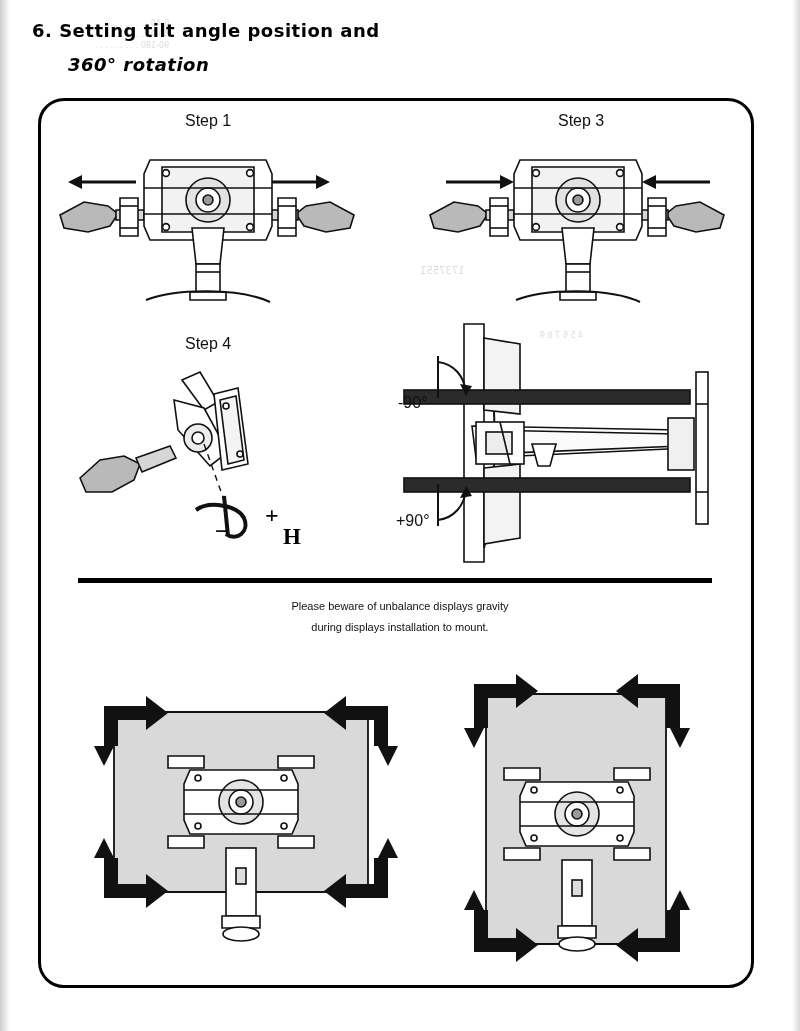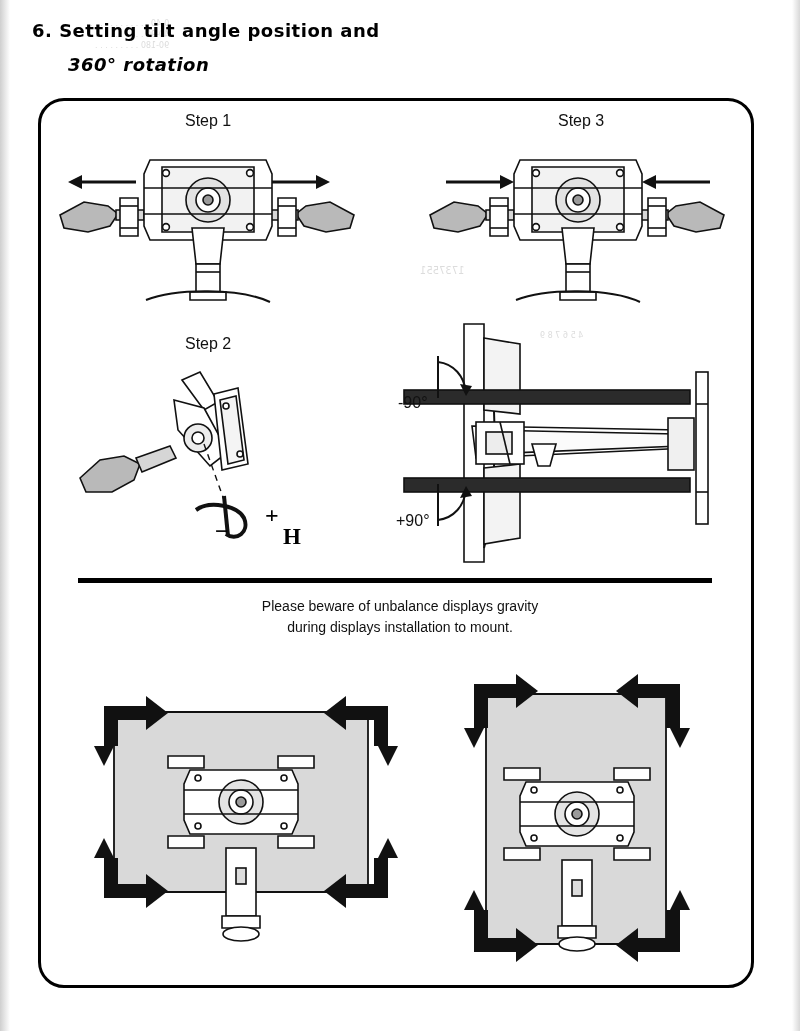--- a/index.html
+++ b/index.html
@@ -85,21 +85,21 @@
   }
 
   
   .note {
     position: absolute;
     left: 120px;
     top: 596px;
     width: 560px;
     text-align: center;
     font-family: "Liberation Sans", sans-serif;
-    font-size: 14px;
+    font-size: 11px;
     line-height: 21px;
     color: #111;
   }
 
   
   .angle-label {
     position: absolute;
     font-family: "Liberation Sans", sans-serif;
     font-size: 16px;
     color: #111;
@@ -135,21 +135,21 @@
 <div class="heading">
   <span>6.</span>
   <span>Setting tilt angle position and</span>
   <span class="line2">360° rotation</span>
 </div>
 
 <div class="frame"></div>
 
 <div class="step-label" id="step1-label">Step 1</div>
 <div class="step-label" id="step3-label">Step 3</div>
-<div class="step-label" id="step2-label">Step 2</div>
+<div class="step-label" id="step2-label">Step 4</div>
 
 <div class="art" style="left:58px; top:140px;">
 <svg width="300" height="175" viewBox="0 0 300 175" fill="none" stroke="#111" stroke-width="1.6">
 
   <g stroke-width="3">
     <line x1="18" y1="42" x2="78" y2="42"></line>
     <polygon points="10,42 24,35 24,49" fill="#111" stroke="none"></polygon>
   </g>
 
   <g stroke-width="3">

